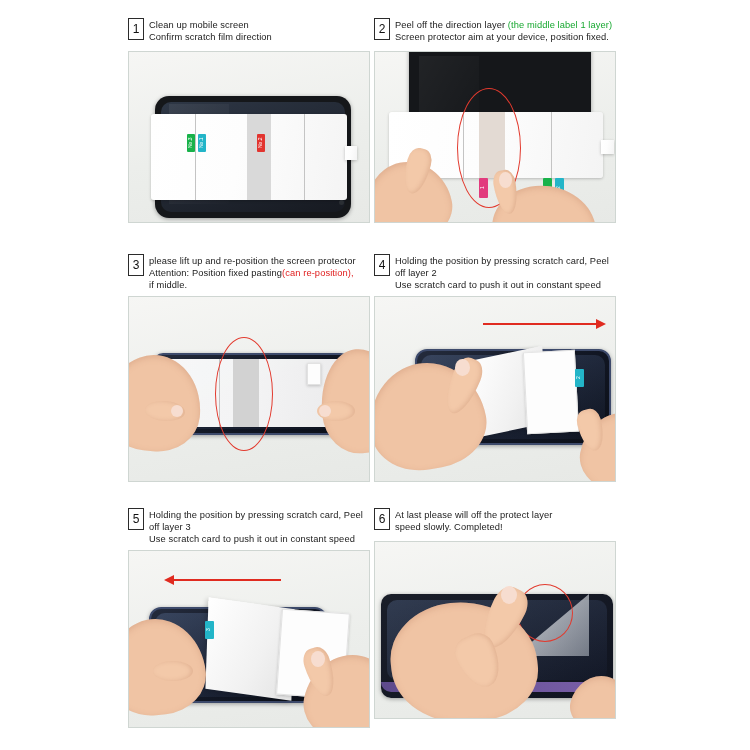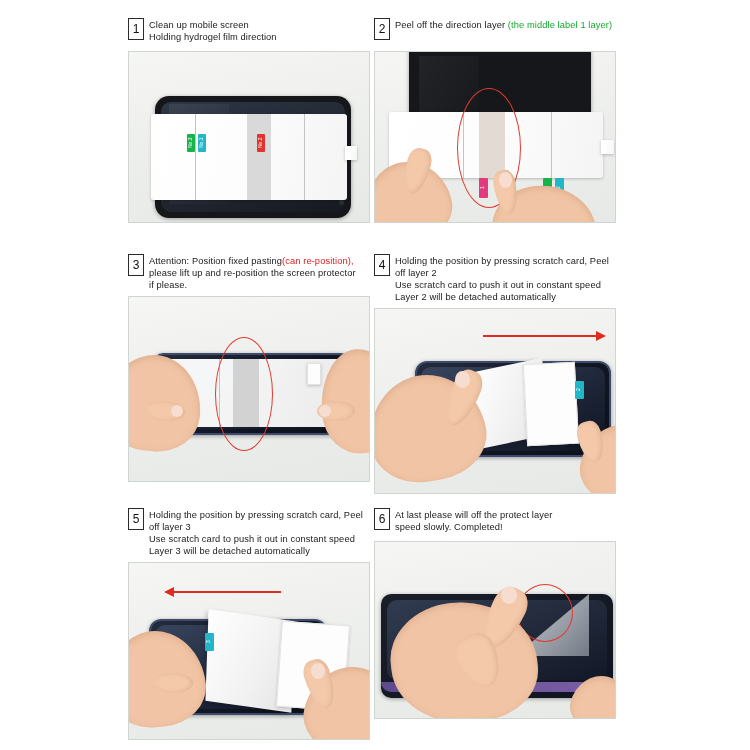--- a/index.html
+++ b/index.html
@@ -167,21 +167,21 @@
 </head>
 <body>
 
 <div class="sheet">
 
   <div class="step" style="left:128px; top:18px;">
     <div class="step-head">
       <div class="step-num">1</div>
       <div class="step-text">
         <div>Clean up mobile screen</div>
-        <div>Holding hydrogel film direction</div>
+        <div>Confirm scratch film direction</div>
       </div>
     </div>
     <div class="photo">
       <div class="bg-soft"></div>
 
       <div class="phone" style="left:26px; top:44px; width:196px; height:122px;"></div>
       <div class="screen-tint" style="left:32px; top:50px; width:184px; height:110px;"></div>
       <div class="gloss" style="left:40px; top:52px; width:60px; height:100px; opacity:.12;"></div>
 
       <div class="film" style="left:22px; top:62px; width:196px; height:86px; border-radius:3px;"></div>
@@ -199,20 +199,21 @@
     </div>
   </div>
 
   <div class="step" style="left:374px; top:18px;">
     <div class="step-head">
       <div class="step-num">2</div>
       <div class="step-text">
         <div>
           <span>Peel off the direction layer </span><span class="hl-green">(the middle label 1 layer)</span>
         </div>
+        <div>Screen protector aim at your device, position fixed.</div>
       </div>
     </div>
     <div class="photo">
       <div class="bg-soft"></div>
 
       <div class="phone" style="left:34px; top:-16px; width:182px; height:100px; border-radius:16px;"></div>
       <div class="gloss" style="left:44px; top:4px; width:60px; height:76px; opacity:.10;"></div>
 
       <div class="film" style="left:14px; top:60px; width:214px; height:66px; border-radius:3px;"></div>
       <div class="film-strip" style="left:104px; top:60px; width:26px; height:66px; background:rgba(224,214,206,0.9);"></div>
@@ -231,25 +232,25 @@
       <div class="hand" style="left:118px; top:134px; width:104px; height:72px; transform:rotate(8deg);"></div>
       <div class="finger" style="left:120px; top:118px; width:22px; height:44px; transform:rotate(-10deg);"></div>
       <div class="nail" style="left:124px; top:120px; width:13px; height:16px;"></div>
     </div>
   </div>
 
   <div class="step" style="left:128px; top:254px;">
     <div class="step-head">
       <div class="step-num">3</div>
       <div class="step-text">
+        <div>please lift up and re-position the screen protector</div>
         <div>
           <span>Attention: Position fixed pasting</span><span class="hl-red">(can re-position),</span>
         </div>
-        <div>please lift up and re-position the screen protector</div>
-        <div>if please.</div>
+        <div>if middle.</div>
       </div>
     </div>
     <div class="photo" style="height:186px;">
       <div class="bg-soft"></div>
 
       <div class="phone blue" style="left:24px; top:56px; width:198px; height:82px; border-radius:10px;"></div>
       <div class="screen-tint" style="left:30px; top:62px; width:186px; height:70px;"></div>
 
       <div class="film" style="left:30px; top:62px; width:184px; height:68px; border-radius:2px; opacity:.96;"></div>
       <div class="film-strip" style="left:104px; top:62px; width:26px; height:68px; background:rgba(206,206,206,0.9);"></div>
@@ -267,21 +268,20 @@
       <div class="nail" style="left:190px; top:108px; width:12px; height:12px;"></div>
     </div>
   </div>
 
   <div class="step" style="left:374px; top:254px;">
     <div class="step-head">
       <div class="step-num">4</div>
       <div class="step-text">
         <div>Holding the position by pressing scratch card, Peel off layer 2</div>
         <div>Use scratch card to push it out in constant speed</div>
-        <div>Layer 2 will be detached automatically</div>
       </div>
     </div>
     <div class="photo" style="height:186px;">
       <div class="bg-soft"></div>
 
       <div class="phone blue" style="left:40px; top:52px; width:196px; height:96px; border-radius:12px;"></div>
       <div class="screen-tint" style="left:46px; top:58px; width:184px; height:84px;"></div>
 
       <div class="arrow right" style="left:108px; top:26px; width:114px;"></div>
 
@@ -296,21 +296,20 @@
       <div class="finger" style="left:204px; top:112px; width:24px; height:42px; transform:rotate(-14deg);"></div>
     </div>
   </div>
 
   <div class="step" style="left:128px; top:508px;">
     <div class="step-head">
       <div class="step-num">5</div>
       <div class="step-text">
         <div>Holding the position by pressing scratch card, Peel off layer 3</div>
         <div>Use scratch card to push it out in constant speed</div>
-        <div>Layer 3 will be detached automatically</div>
       </div>
     </div>
     <div class="photo" style="height:178px;">
       <div class="bg-soft"></div>
 
       <div class="phone blue" style="left:20px; top:56px; width:178px; height:96px; border-radius:12px;"></div>
       <div class="screen-tint" style="left:26px; top:62px; width:166px; height:84px;"></div>
 
       <div class="arrow left" style="left:44px; top:28px; width:108px;"></div>
 

